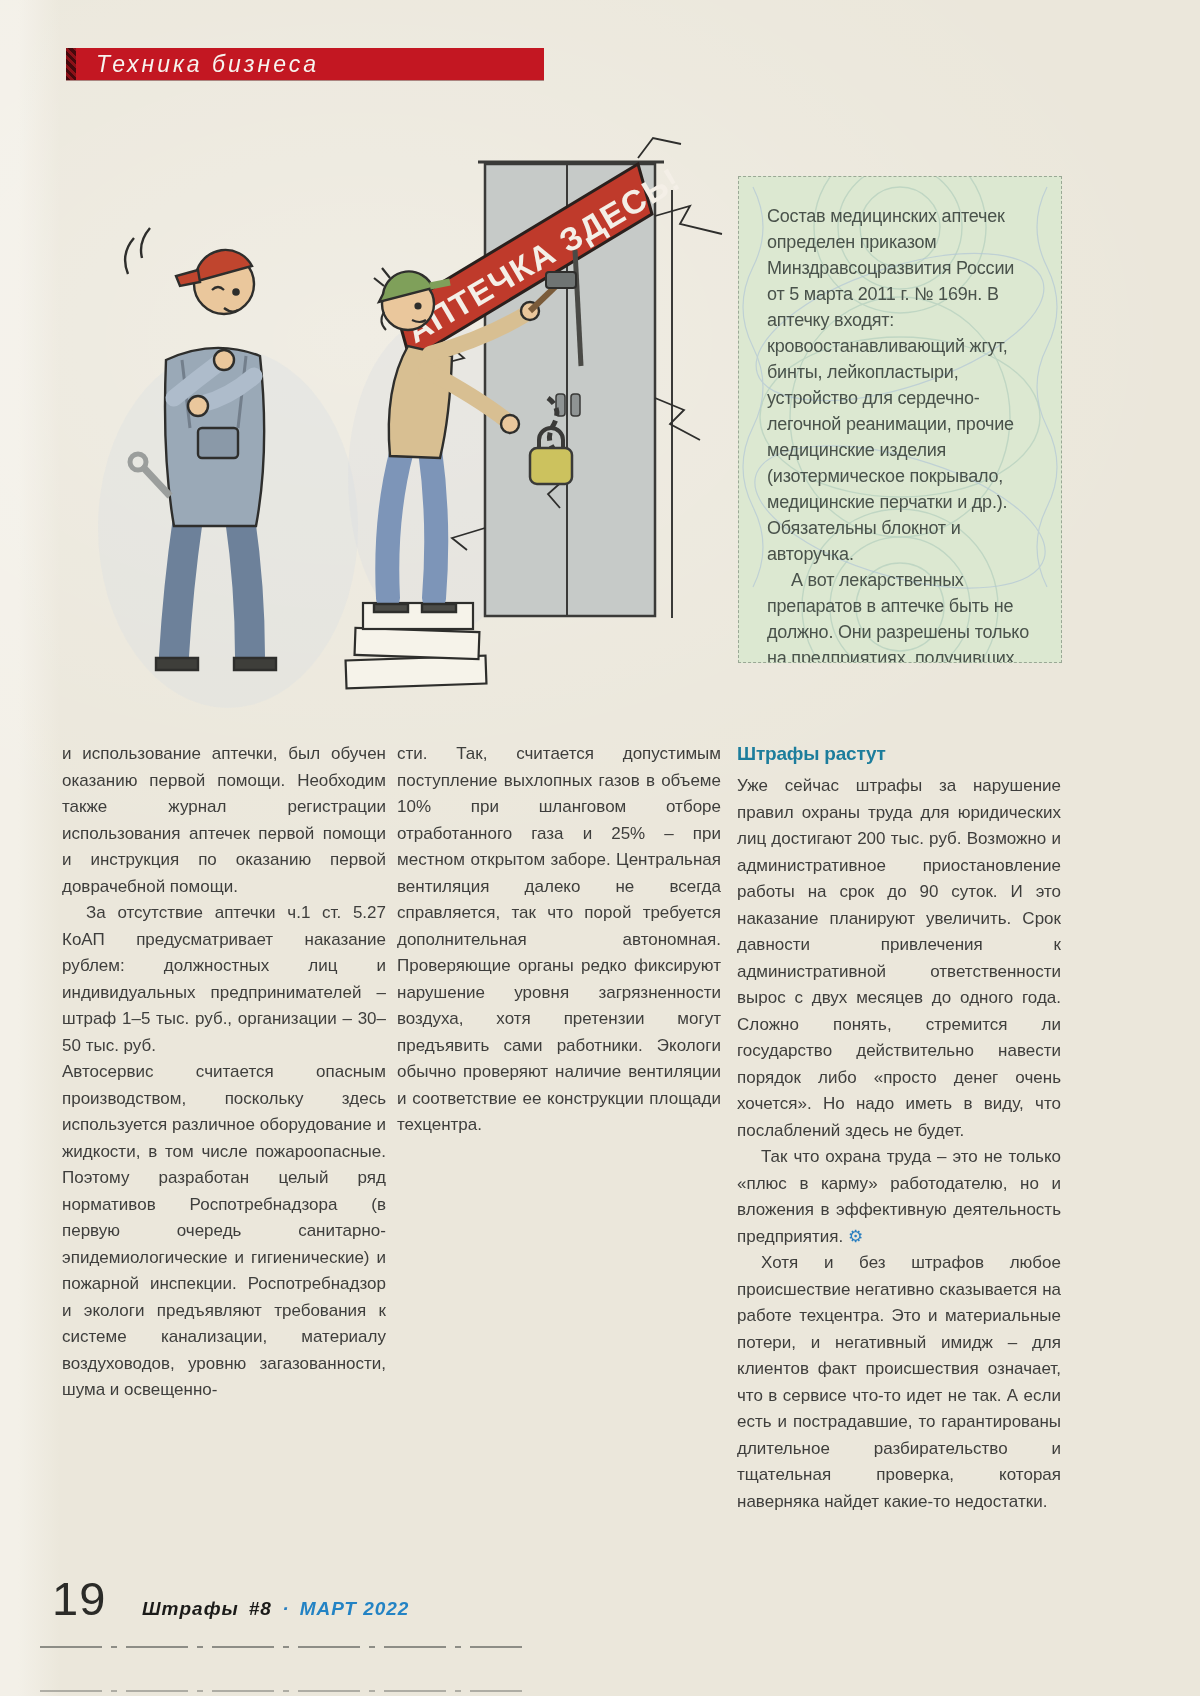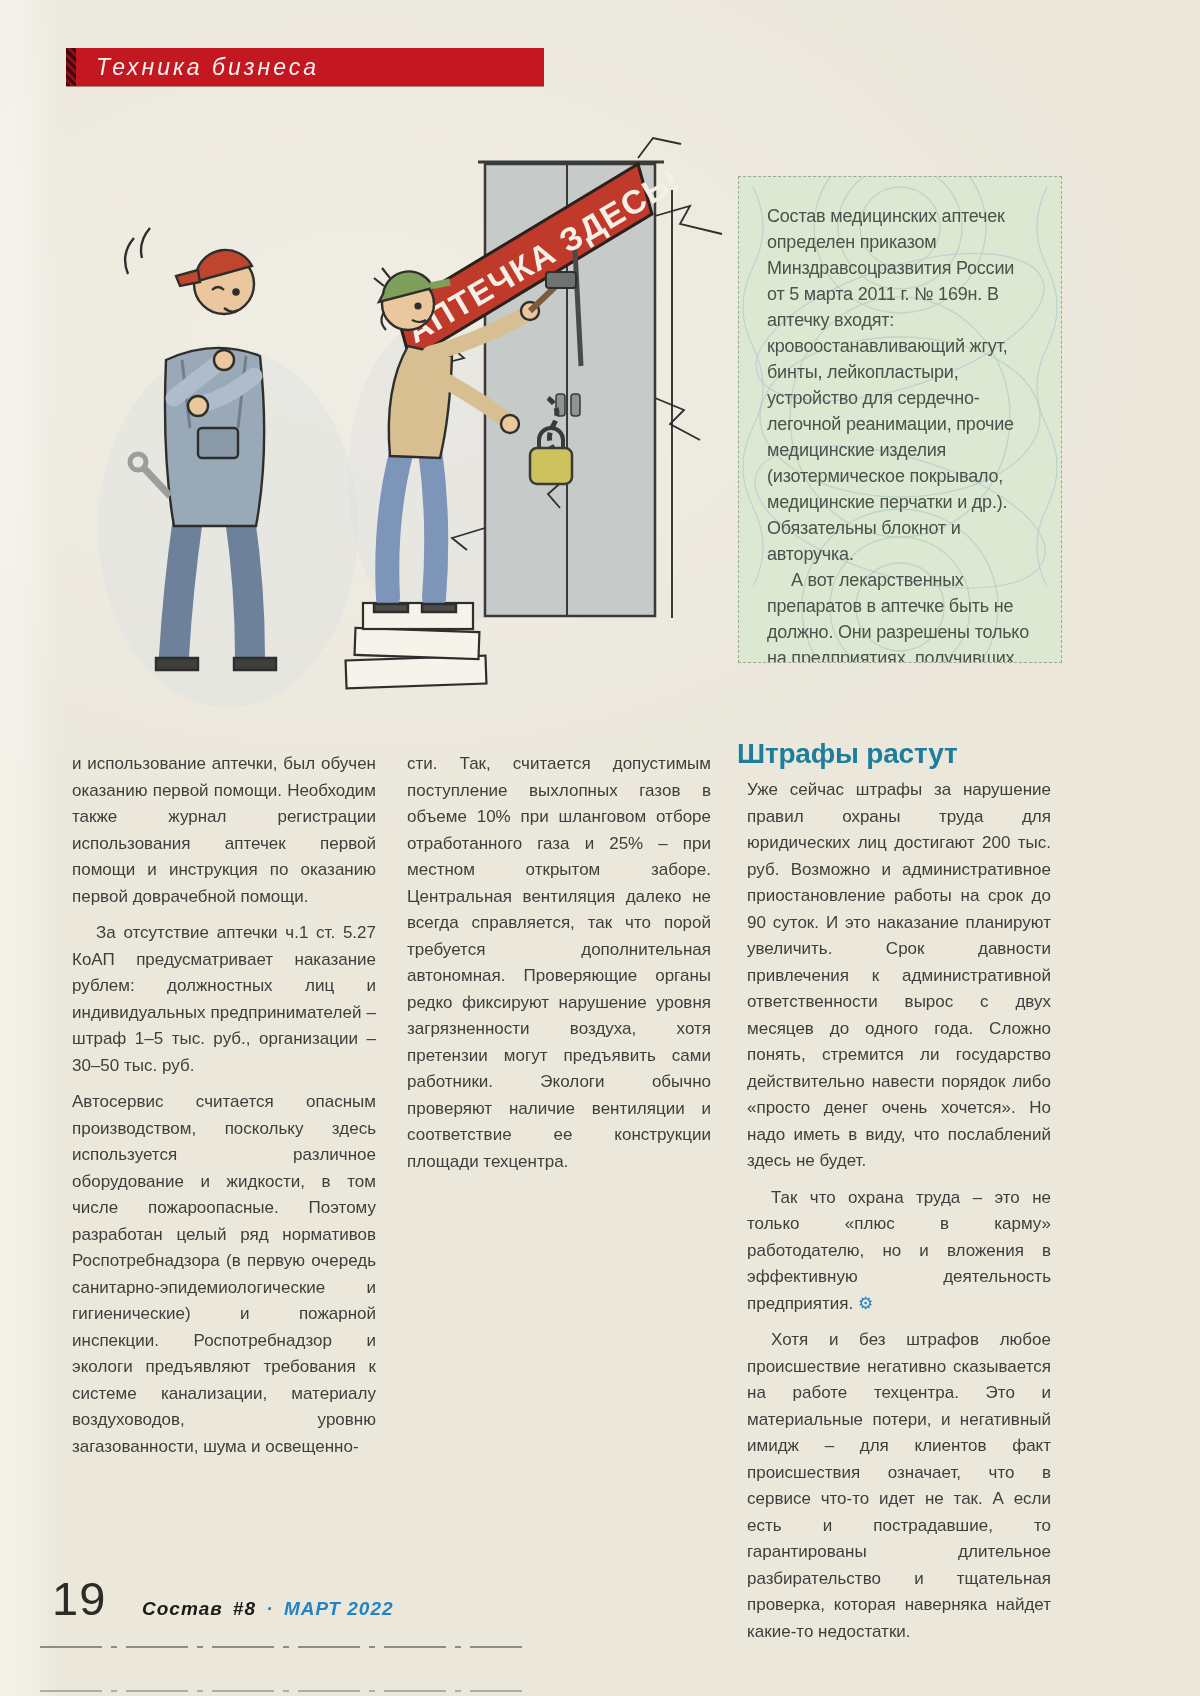--- a/index.html
+++ b/index.html
@@ -8,21 +8,21 @@
     position:relative;width:1200px;height:1696px;margin:0 auto;
     background:
       radial-gradient(1400px 900px at 30% 20%, rgba(255,255,255,.25), rgba(255,255,255,0) 60%),
       linear-gradient(90deg,#f3f0e8 0px,#f3f0e8 18px,rgba(243,240,232,0) 60px),
       #ebe7db;
     overflow:hidden;
     color:#3d3d3b;
   }
   
   .banner{
-    position:absolute;left:66px;top:48px;width:478px;height:38px;
+    position:absolute;left:66px;top:48px;width:478px;height:32px;
     background:#c31722;
     box-shadow:0 1px 0 rgba(90,10,14,.45);
     display:flex;align-items:center;
   }
   .banner .edge{
     position:absolute;left:0;top:0;bottom:0;width:10px;
     background:repeating-linear-gradient(45deg,#45090d 0 3px,#8c1118 3px 6px);
   }
   .banner .title{
     margin-left:30px;color:#f7f3ee;font-size:23px;font-style:italic;
@@ -46,24 +46,24 @@
     letter-spacing:-0.2px;
   }
   .notebox p{margin:0;text-align:left;}
   .notebox p.ind{text-indent:24px;margin-top:0;}
   
   .col{position:absolute;top:741px;width:324px;font-size:17px;line-height:26.5px;
        text-align:justify;color:#3e3e3c;hyphens:auto;-webkit-hyphens:auto;}
   .col1{left:62px;}
   .col2{left:397px;}
   .col3{left:737px;}
-  .col p{margin:10px;}
+  .col p{margin:0;}
   .col p.ind{text-indent:24px;}
   .col h3{
-    margin:22px 0 6px 0;font-size:28px;line-height:26px;color:#1c7d9c;
+    margin:22px 0 6px 0;font-size:19px;line-height:26px;color:#1c7d9c;
     font-weight:700;letter-spacing:-0.2px;text-align:left;
   }
   .col3 h3{margin-top:0;}
   .gear{color:#2a7fc0;font-size:17px;font-style:normal;}
   
   .pagenum{
     position:absolute;left:52px;top:1575px;font-size:47px;line-height:1;
     color:#2b2b28;font-weight:400;letter-spacing:1px;
   }
   .magline{
@@ -236,20 +236,20 @@
 
   <div class="col col3">
     <h3>Штрафы растут</h3>
     <p>Уже сейчас штрафы за нарушение правил охраны труда для юридических лиц достигают 200 тыс. руб. Возможно и административное приостановление работы на срок до 90 суток. И это наказание планируют увеличить. Срок давности привлечения к административной ответственности вырос с двух месяцев до одного года. Сложно понять, стремится ли государство действительно навести порядок либо «просто денег очень хочется». Но надо иметь в виду, что послаблений здесь не будет.</p>
     <p class="ind"><span>Так что охрана труда – это не только «плюс в карму» работодателю, но и вложения в эффективную деятельность предприятия.</span> <span class="gear">⚙</span></p>
     <p class="ind">Хотя и без штрафов любое происшествие негативно сказывается на работе техцентра. Это и материальные потери, и негативный имидж – для клиентов факт происшествия означает, что в сервисе что-то идет не так. А если есть и пострадавшие, то гарантированы длительное разбирательство и тщательная проверка, которая наверняка найдет какие-то недостатки.</p>
   </div>
 
   <div class="pagenum">19</div>
   <div class="magline">
-    <span>Состав</span><span class="issue">#8</span>
+    <span>Штрафы</span><span class="issue">#8</span>
     <span class="sep">·</span>
     <span class="date">МАРТ 2022</span>
   </div>
   <div class="dashline dash-top"></div>
   <div class="dashline dash-bottom"></div>
 
 </div>
 
 </body></html>

